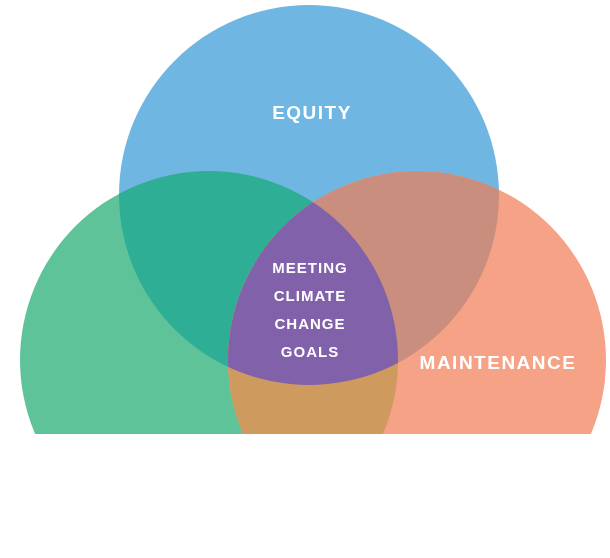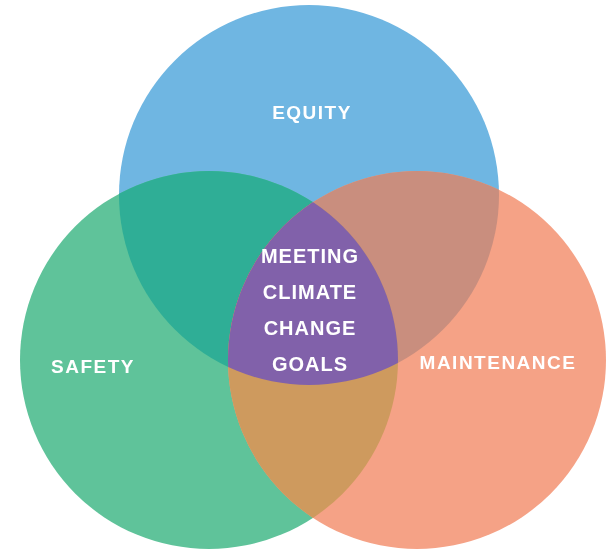--- a/index.html
+++ b/index.html
@@ -4,21 +4,21 @@
 <style>
   html, body {
     margin: 0;
     padding: 0;
     background: #ffffff;
     font-family: "Liberation Sans", sans-serif;
   }
   .canvas {
     position: relative;
     width: 610px;
-    height: 558px;
+    height: 434px;
     background: #ffffff;
     overflow: hidden;
   }
   .canvas svg {
     position: absolute;
     left: 0;
     top: 0;
     display: block;
   }
   .label {
@@ -26,22 +26,22 @@
     transform: translate(-50%, -50%);
     color: #ffffff;
     font-weight: 700;
     font-size: 19px;
     letter-spacing: 1.5px;
     white-space: nowrap;
     text-align: center;
     -webkit-font-smoothing: antialiased;
   }
   .label.center {
-    font-size: 20px;
-    line-height: 36px;
+    font-size: 15px;
+    line-height: 28px;
     letter-spacing: 1px;
     white-space: pre-line;
   }
 </style>
 </head>
 <body>
 
 <div class="canvas">
   <svg width="610" height="558" viewBox="0 0 610 558">
     <defs>
@@ -69,21 +69,20 @@
 
     <g clip-path="url(#clip-equity)">
       <g clip-path="url(#clip-safety)">
         <circle cx="417" cy="360" r="189" fill="#8161AA"></circle>
       </g>
     </g>
   </svg>
 
   <div class="label" style="left:312px; top:113px;">EQUITY</div>
 
-  <div class="label" style="left:93px; top:367px;">SAFETY</div>
 
   <div class="label" style="left:498px; top:363px;">MAINTENANCE</div>
 
   <div class="label center" style="left:310px; top:310px;">MEETING
 CLIMATE
 CHANGE
 GOALS</div>
 </div>
 
 </body></html>

